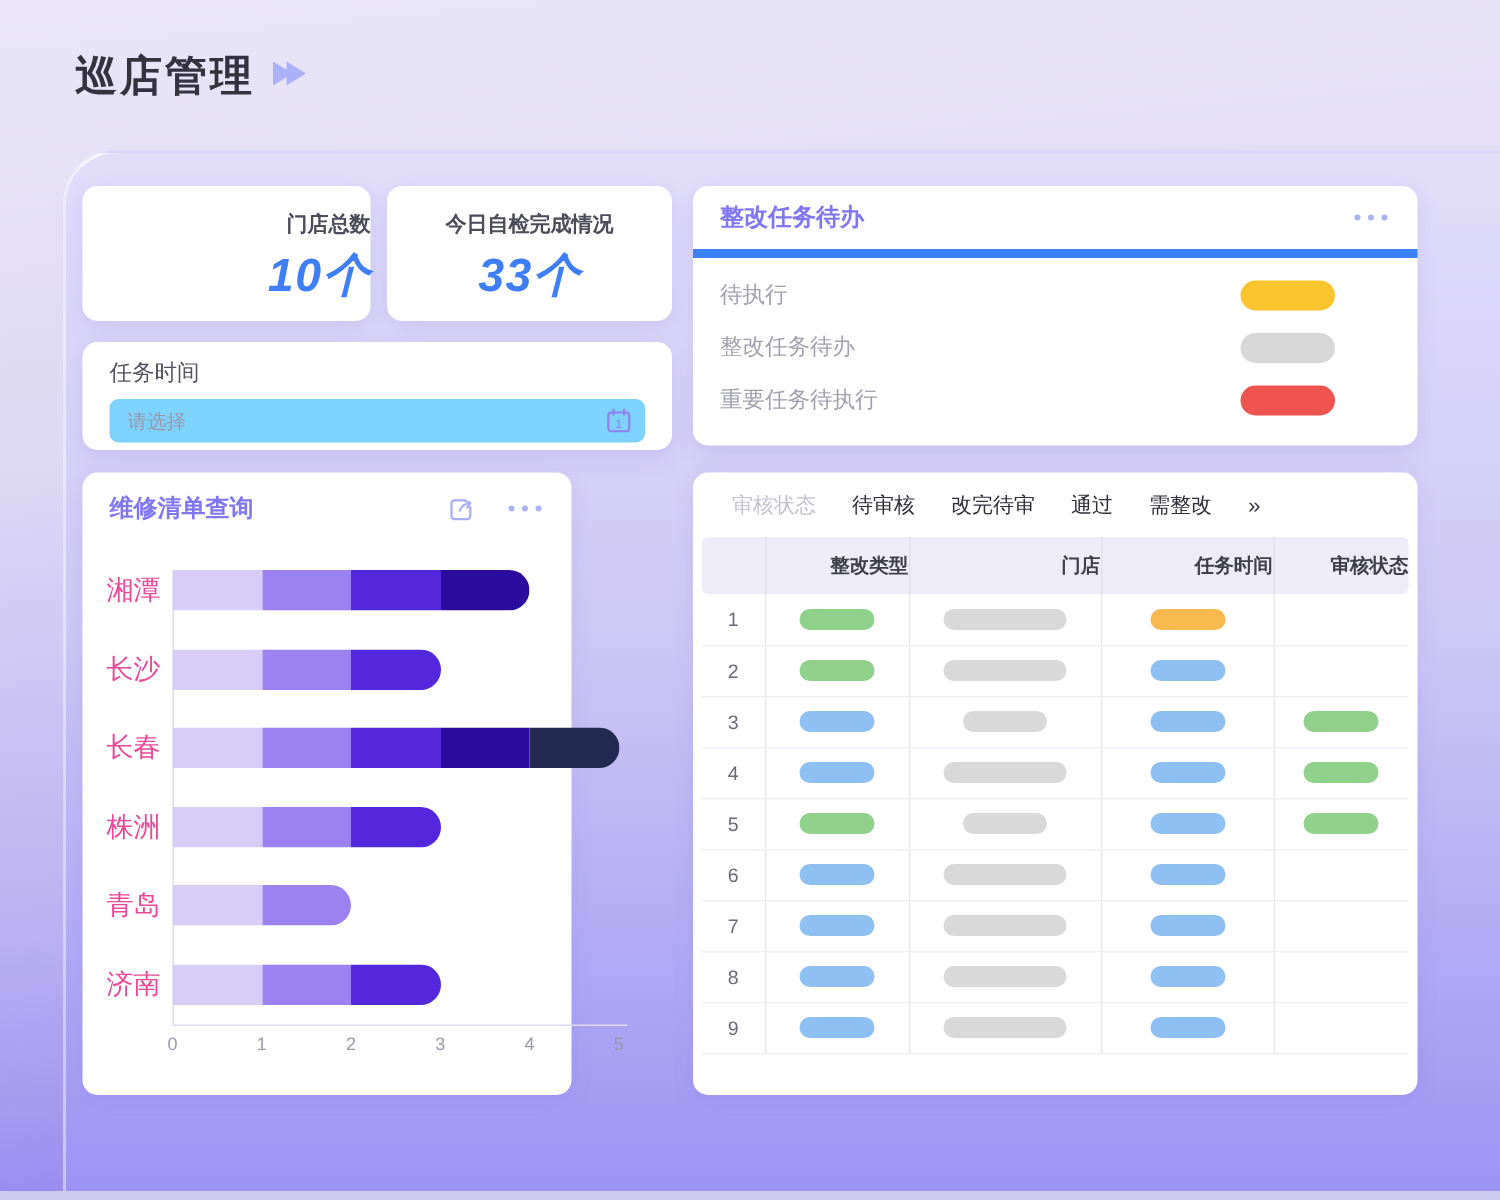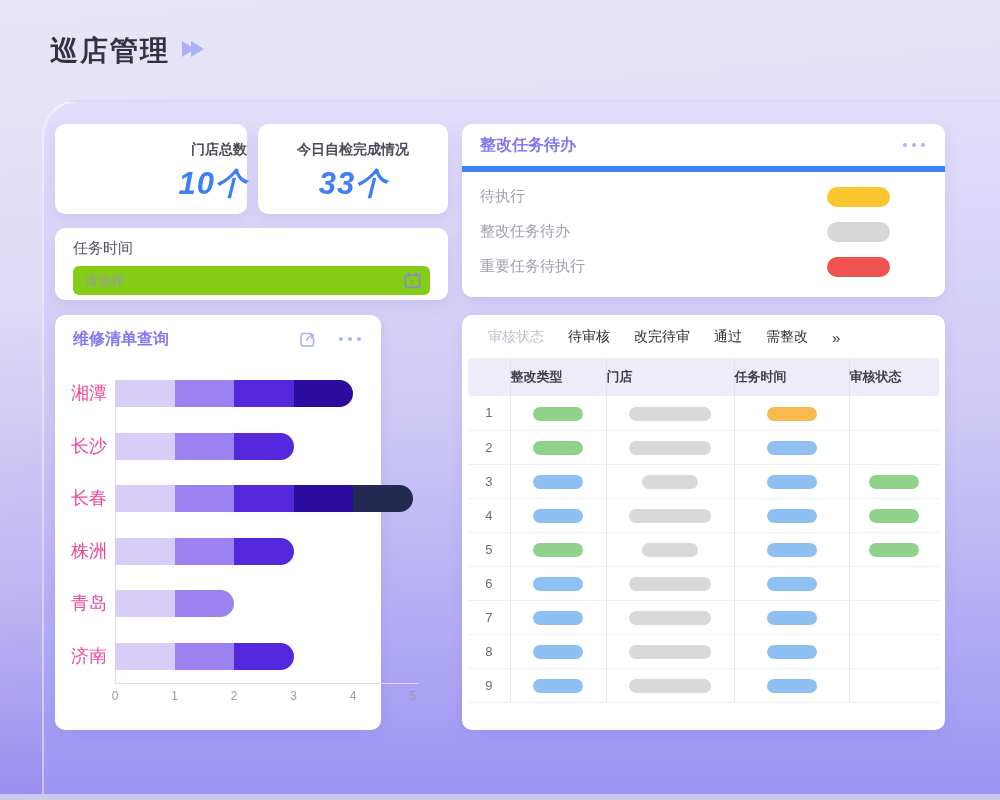--- a/index.html
+++ b/index.html
@@ -25,21 +25,21 @@
   .card { position:absolute; background:#FFFFFF; border-radius:10px; box-shadow:0 5px 14px rgba(110,100,210,.14); }
   .stat-card-1 { left:55px; top:124px; width:192px; height:90px; text-align:right; }
   .stat-card-2 { left:258px; top:124px; width:190px; height:90px; text-align:center; }
   .stat-label { margin-top:17px; font-size:14px; color:#4C4B59; font-weight:600; }
   .stat-value { margin-top:4px; font-size:31px; font-weight:800; font-style:italic; color:#3E7EF7; letter-spacing:1px; }
 
   .task-card { left:55px; top:228px; width:393px; height:72px; padding:11px 18px; }
   .task-label { font-size:15px; color:#56525F; }
   .task-input-wrap { position:relative; margin-top:8px; }
   .task-input {
-    width:100%; height:29px; border:none; outline:none; background:#84cc16; border-radius:6px;
+    width:100%; height:29px; border:none; outline:none; background:#7dd3fc; border-radius:6px;
     padding:0 34px 0 12px; font-size:13px; color:#3B3947; font-family:inherit;
   }
   .task-input::placeholder { color:#9C98AC; }
   .calendar-icon { position:absolute; right:9px; top:6px; width:17px; height:17px; cursor:pointer; }
 
   .todo-card { left:462px; top:124px; width:483px; height:173px; }
   .card-header { height:48px; display:flex; align-items:center; justify-content:space-between; padding:0 18px; }
   .card-title { font-size:16px; font-weight:700; color:#8277F2; }
   .todo-card .card-header { border-bottom:6px solid #3b82f6;align-items:center; }
   .dots { display:flex; gap:5px; cursor:pointer; padding:4px 2px; }
@@ -61,21 +61,21 @@
   .chart-seg { height:100%; }
   .chart-tick { position:absolute; top:322px; width:24px; margin-left:-12px; text-align:center; font-size:12px; color:#9A99A8; }
 
   .review-card { left:462px; top:315px; width:483px; height:415px; }
   .tab-bar { display:flex; align-items:center; gap:24px; padding:13px 0 10px 26px; }
   .filter-label { font-size:14px; color:#C3C1CF; }
   .tab { font-size:14px; color:#2E2E38; font-weight:500; cursor:pointer; }
   .tab-more { font-size:15px; color:#3A3A44; cursor:pointer; }
   .review-table { margin:2px 6px 0 6px; border-collapse:collapse; table-layout:fixed; width:471px; }
   .review-table th {
-    background:#EFECF9; height:38px; font-size:13px; font-weight:600; color:#3F3E4B; text-align:left;
+    background:#EFECF9; height:38px; font-size:13px; font-weight:600; color:#3F3E4B; text-align:right;
   }
   .review-table th:first-child { border-radius:4px 0 0 4px; }
   .review-table th:last-child { border-radius:0 4px 4px 0; }
   .review-table td { height:34px; text-align:center; border-bottom:1px solid #F0EFF5; }
   .review-table td + td, .review-table th + th { border-left:1px solid #E9E7F3; }
   .review-table th + th { border-left-color:#E2DFF0; }
   .row-num { font-size:13px; color:#6B6B76; }
   .pill { display:inline-block; height:14px; border-radius:7px; vertical-align:middle; }
 </style>
 </head>

